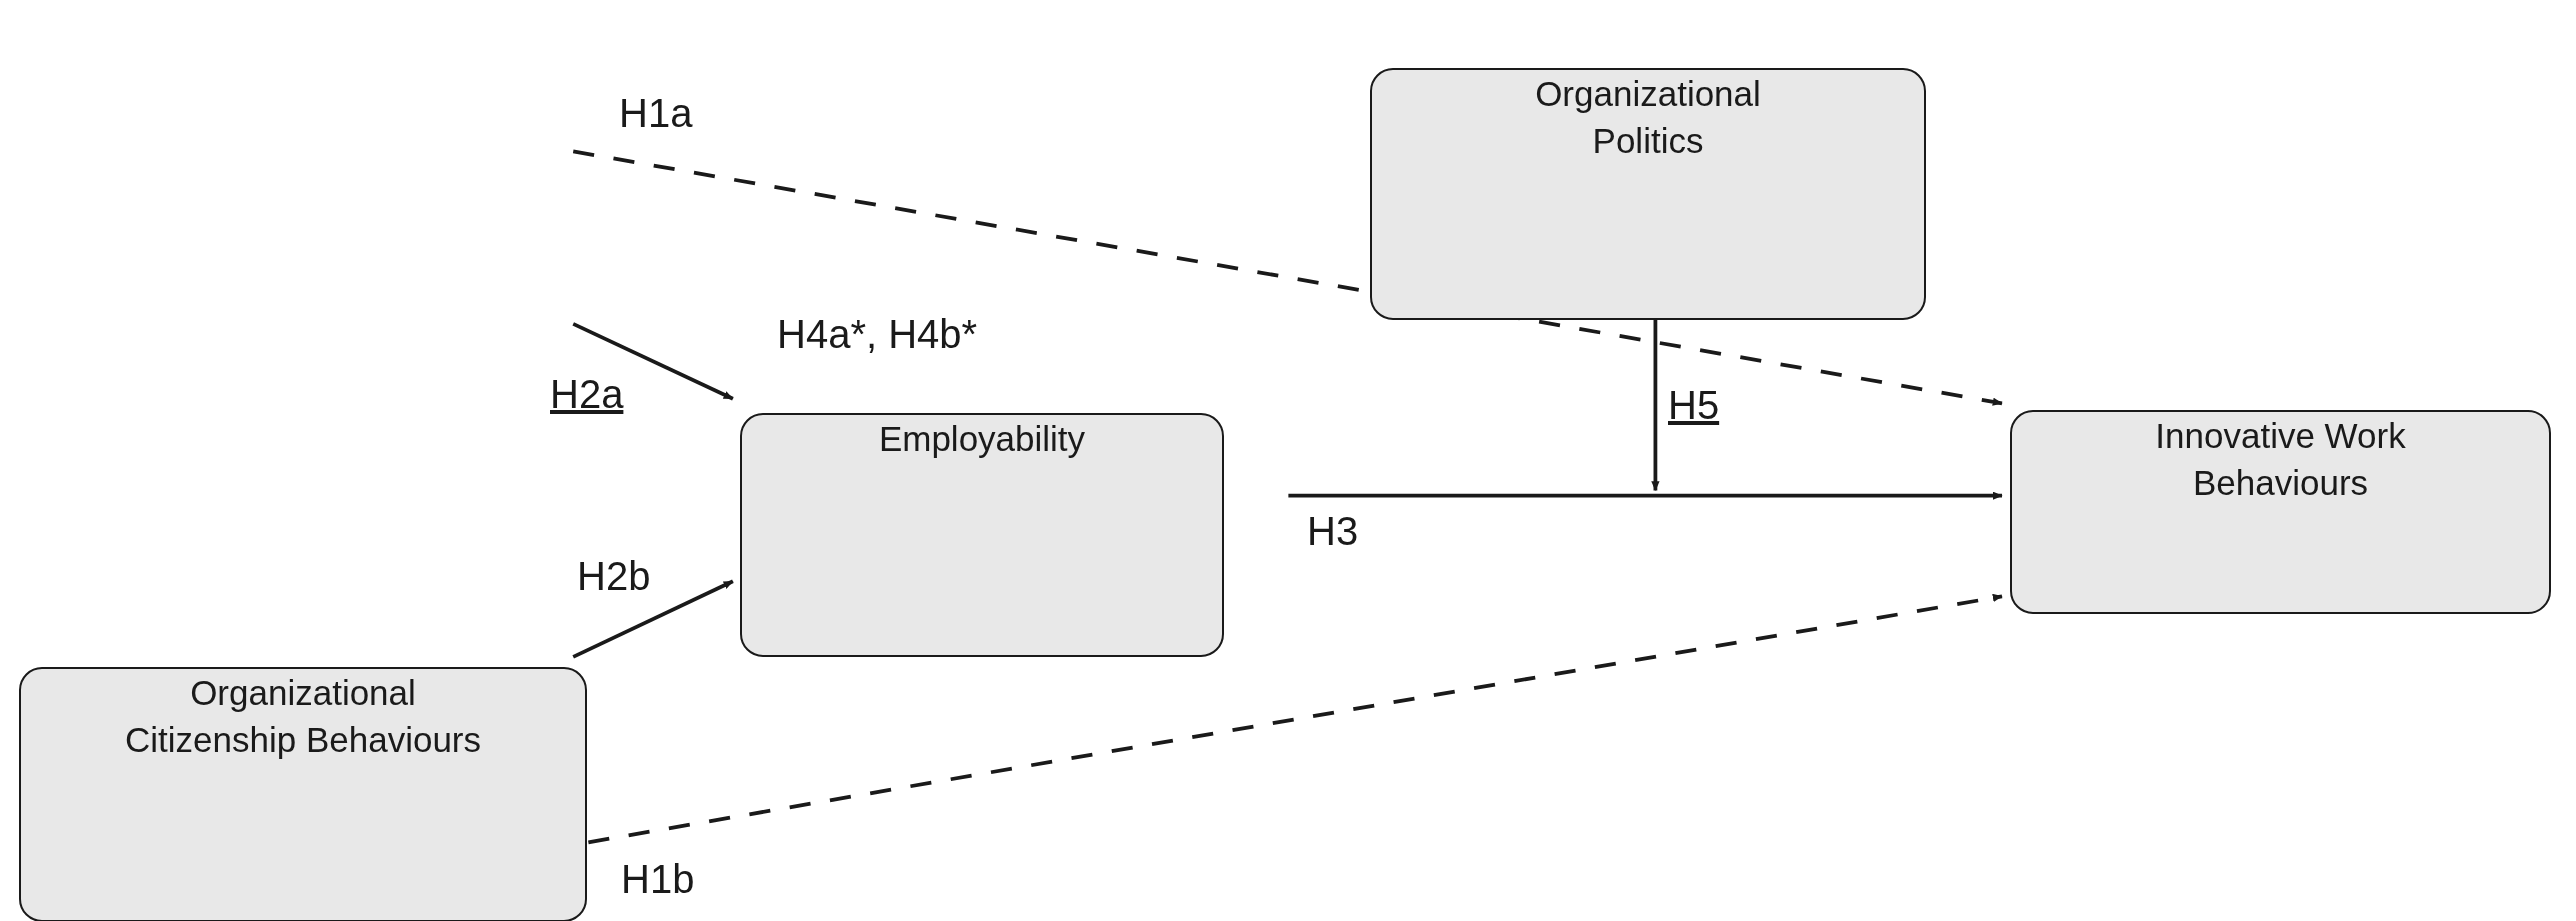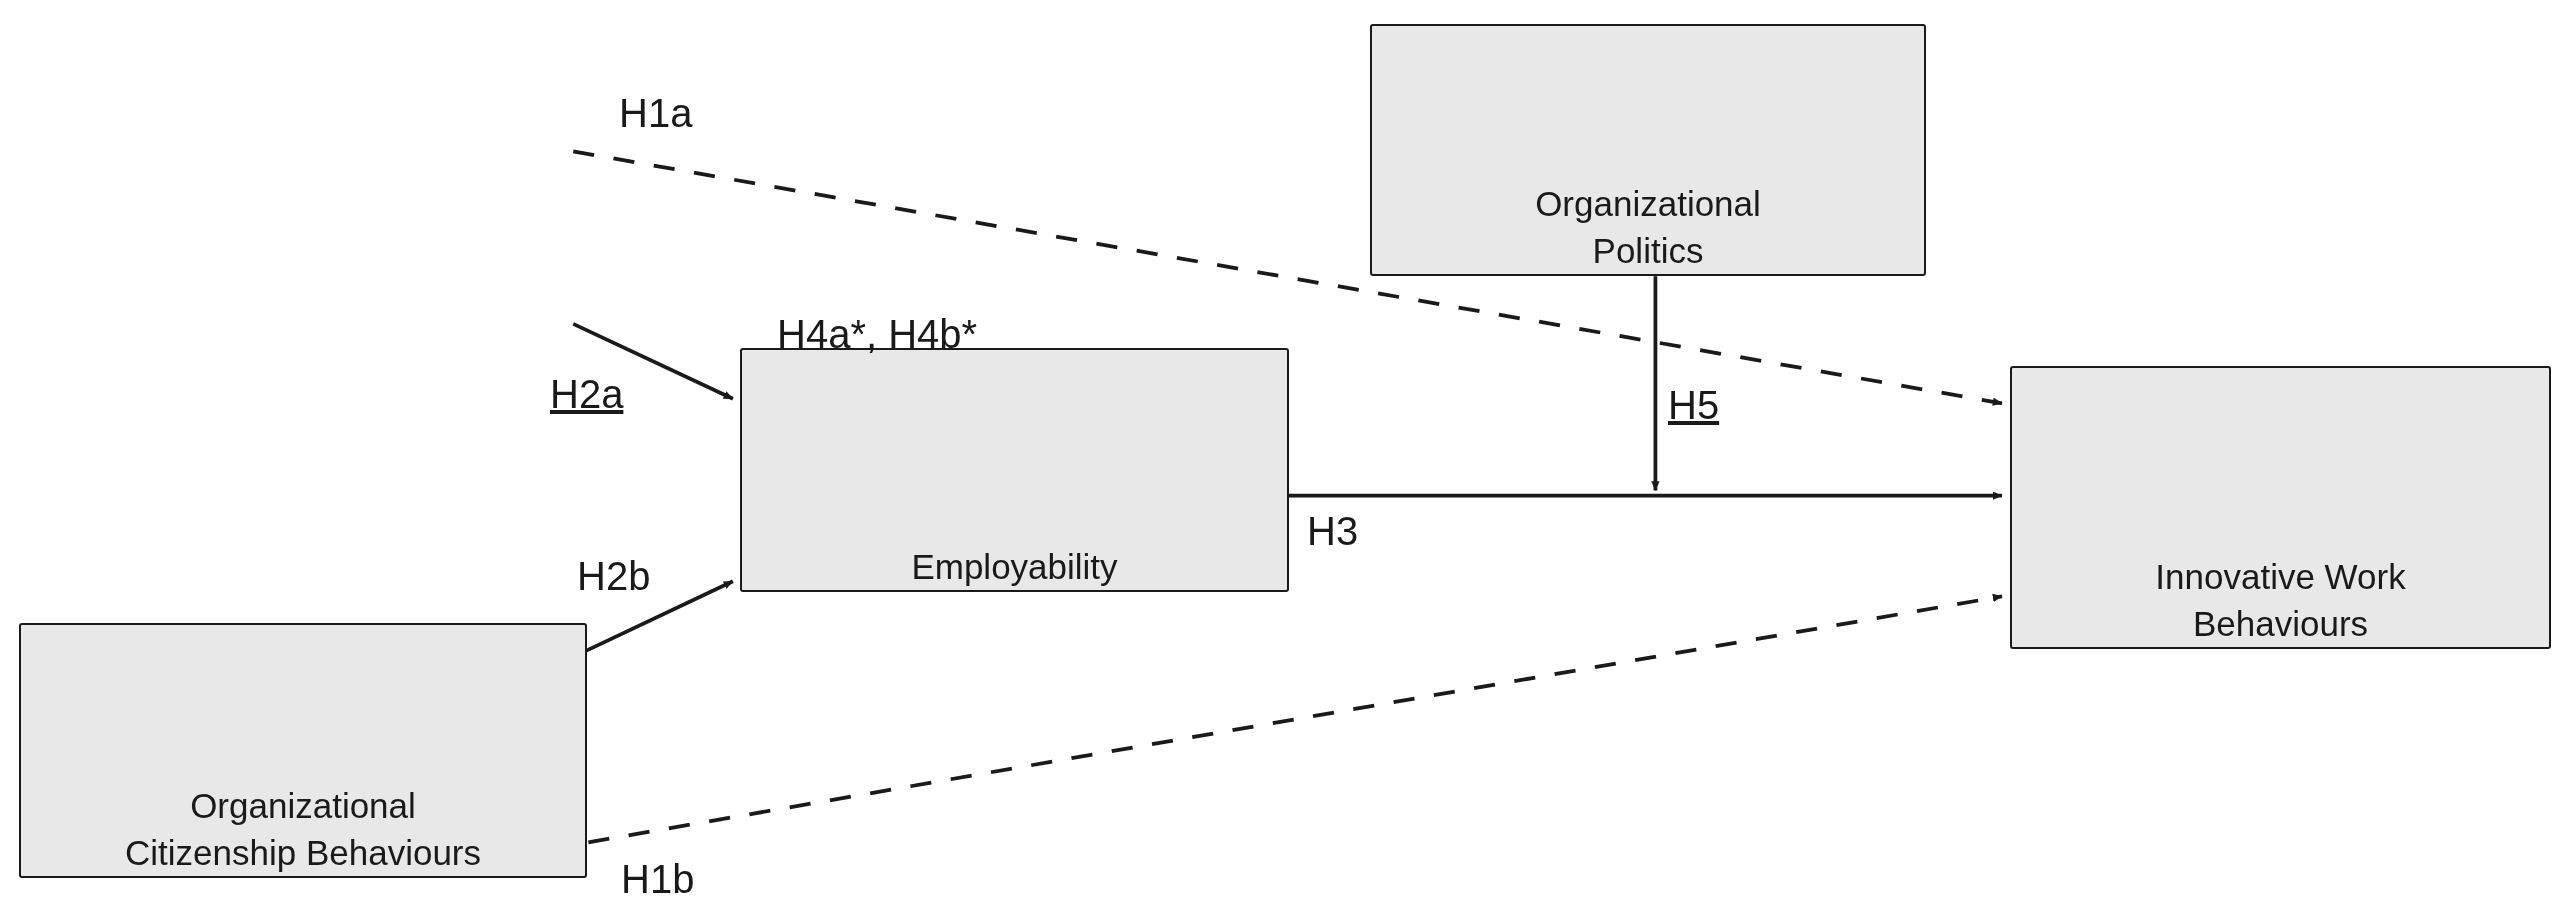--- a/index.html
+++ b/index.html
@@ -22,25 +22,26 @@
     left: 0;
     top: 0;
     width: 2576px;
     height: 921px;
   }
   .node-box {
     position: absolute;
     box-sizing: border-box;
     background: #e8e8e8;
     border: 2.3px solid #1a1a1a;
-    border-radius: 3px;
+    border-radius: 23px;
     display: flex;
-    align-items: flex-end;
+    align-items: flex-start;
     justify-content: center;
     text-align: center;
+    margin-top: 44px;
   }
   .node-label {
     font-family: "Liberation Sans", sans-serif;
     font-size: 35px;
     color: #1a1a1a;
     line-height: 1.35;
     padding: 0 19.7px;
     white-space: pre-line;
   }
   .edge-label {
@@ -79,30 +80,30 @@
 
     <line x1="2187" y1="365" x2="2187" y2="648" stroke="#1a1a1a" stroke-width="5" marker-end="url(#arrowhead-dash)"></line>
   </svg>
 
 
   <div class="node-box" style="left:19px; top:623px; width:568px; height:255px;">
     <span class="node-label">Organizational
 Citizenship Behaviours</span>
   </div>
 
-  <div class="node-box" style="left:740px; top:348px; width:549px; height:244px;">
+  <div class="node-box" style="left:740px; top:369px; width:484px; height:244px;">
     <span class="node-label">Employability</span>
   </div>
 
   <div class="node-box" style="left:1370px; top:24px; width:556px; height:252px;">
     <span class="node-label">Organizational
 Politics</span>
   </div>
 
-  <div class="node-box" style="left:2010px; top:366px; width:541px; height:283px;">
+  <div class="node-box" style="left:2010px; top:366px; width:541px; height:204px;">
     <span class="node-label">Innovative Work
 Behaviours</span>
   </div>
 
   <div class="edge-label" style="left:619px; top:91px;">H1a</div>
 
   <div class="edge-label" style="left:550px; top:372px;text-decoration:underline;">H2a</div>
 
   <div class="edge-label" style="left:577px; top:554px;text-align:center;">H2b</div>
 

